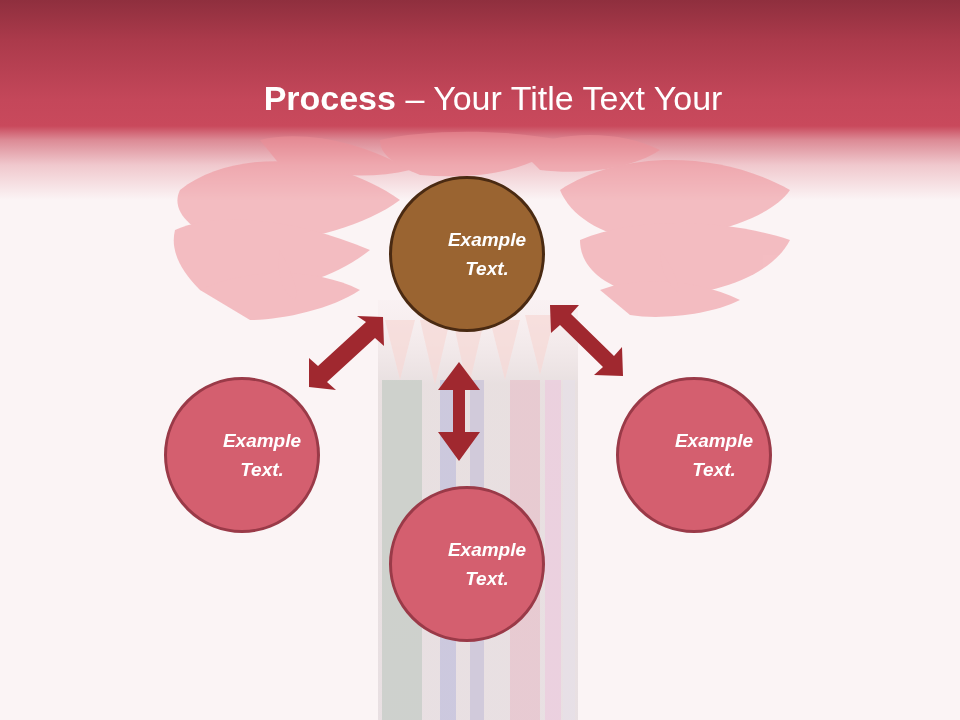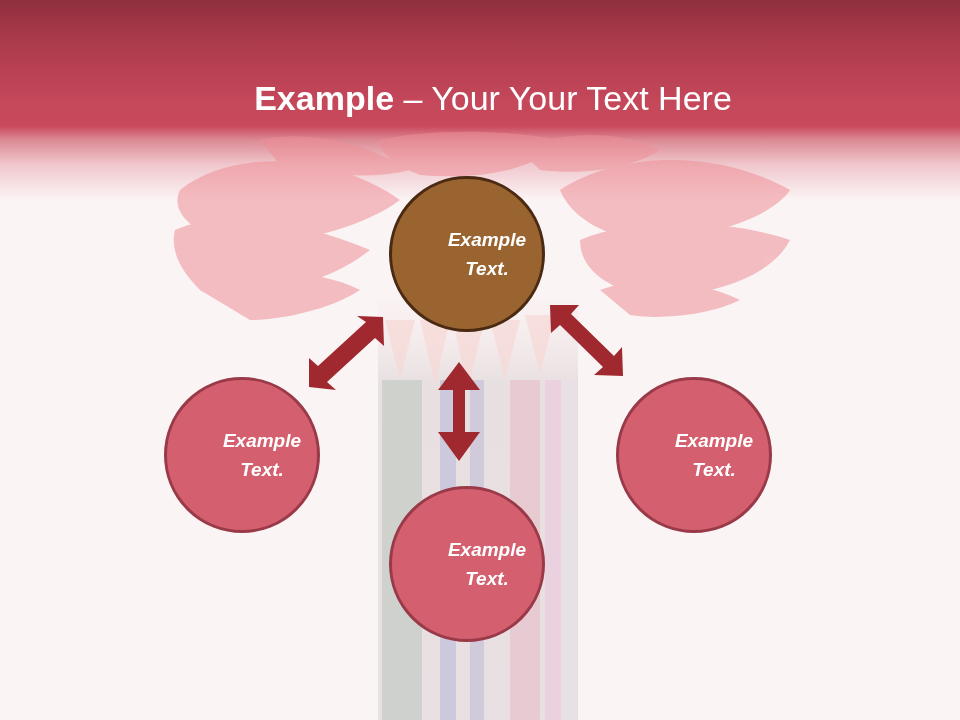--- a/index.html
+++ b/index.html
@@ -76,21 +76,21 @@
     </g>
     <g fill="#f7d9d6" opacity="0.7">
       <path d="M385 320 L 400 380 L 415 320 Z"></path>
       <path d="M420 320 L 435 385 L 450 320 Z"></path>
       <path d="M455 330 L 468 390 L 482 330 Z"></path>
       <path d="M490 320 L 505 380 L 520 320 Z"></path>
       <path d="M525 315 L 540 375 L 555 315 Z"></path>
     </g>
   </svg>
 
-  <h1 class="title"><span class="bold">Example</span><span class="light"> – Your Your Text Here</span></h1>
+  <h1 class="title"><span class="bold">Process</span><span class="light"> – Your Title Text Your</span></h1>
 
   <svg class="arrows" viewBox="0 0 960 720">
     <g fill="#a0282f">
 
       <g>
         <polygon points="383,317 384,346 375,338 327,382 336,390 309,387 309,358 318,366 366,322 357,316"></polygon>
       </g>
 
       <g>
         <polygon points="550,305 579,305 571,314 614,356 622,347 623,376 594,375 603,367 560,325 551,333"></polygon>

